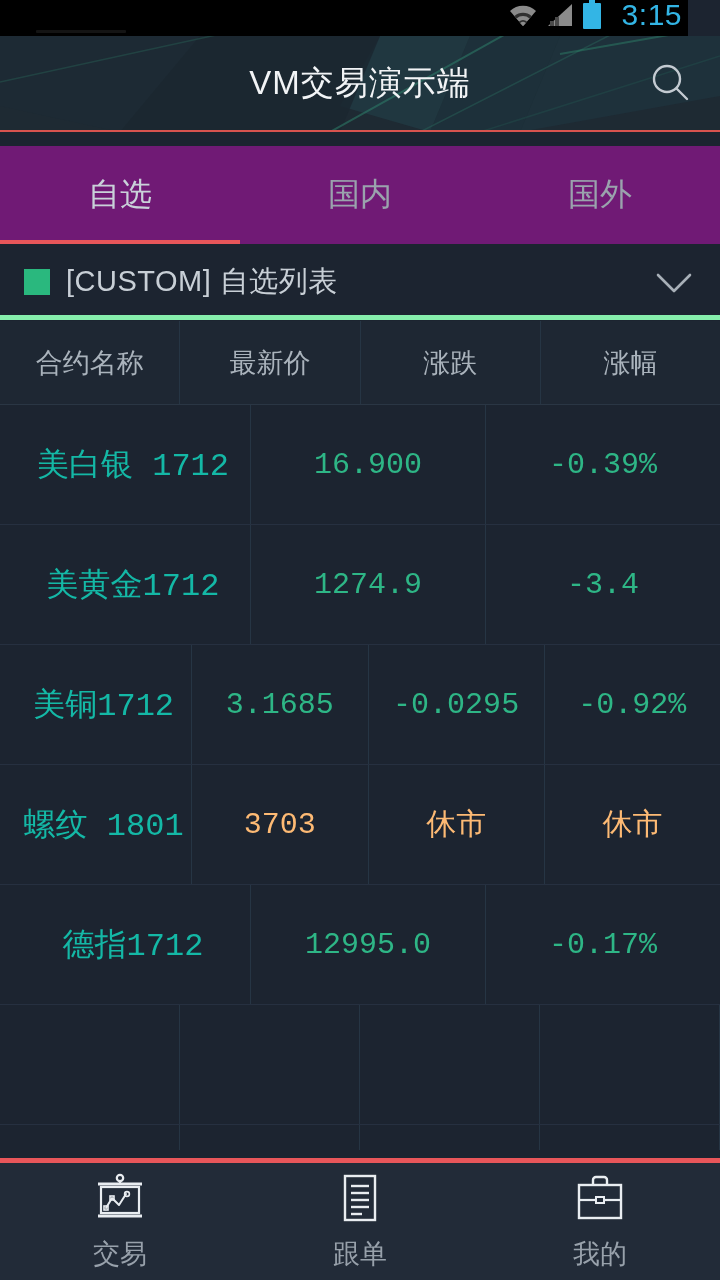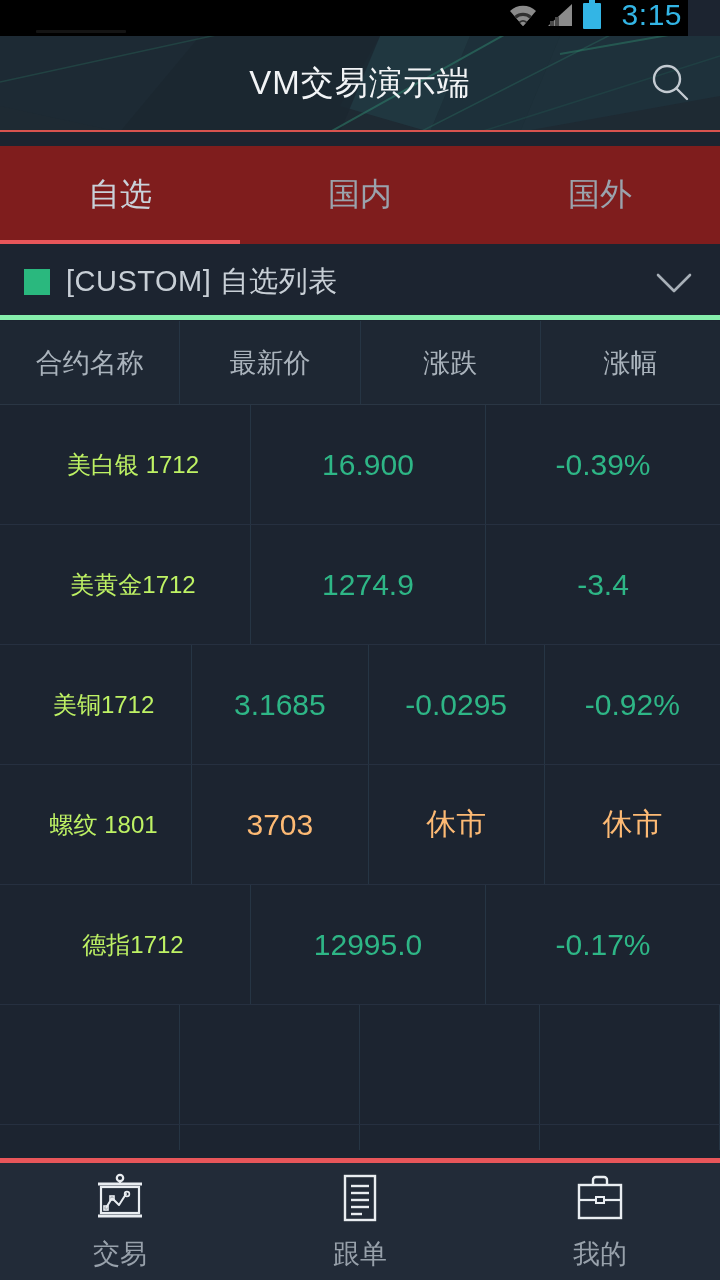--- a/index.html
+++ b/index.html
@@ -46,21 +46,21 @@
   }
   .search-btn {
     position:absolute; right:22px; top:50%; transform:translateY(-50%);
     width:56px; height:56px; display:flex; align-items:center; justify-content:center;
   }
   .search-ico { width:44px; height:44px; display:block; }
 
   
   .tabs {
     position:absolute; top:146px; left:0; width:720px; height:98px;
-    background:#7f1d1d; display:flex;
+    background:#701a75; display:flex;
   }
   .tab {
     flex:1; display:flex; align-items:center; justify-content:center;
     color:#9aa3ad; font-size:32px; position:relative; height:98px;
   }
   .tab.active { color:#c9d1d9; }
   .tab-underline {
     position:absolute; top:240px; left:0; width:240px; height:4px;
     background:#e8565a;
   }
@@ -88,24 +88,24 @@
     border-bottom:1px solid #2a3644; background:#1e2733;
   }
   .thead .cell { color:#aab3bc; font-size:27px; }
   .row {
     display:flex; height:120px; align-items:center;
     border-bottom:1px solid #263040;
   }
   .cell {
     flex:1; text-align:center; font-size:30px;
     border-right:1px solid #263544; height:100%;
-    display:flex; align-items:center; justify-content:center;
+    display:flex; align-items:center; justify-content:center;font-family:Liberation Mono, monospace;
   }
   .cell:last-child { border-right:none; }
-  .cell.name { color:#bef264; font-size:24px;padding-left:16px; }
+  .cell.name { color:#14b8a6; font-size:32px;padding-left:16px; }
   .cell.down { color:#2eb686; }
   .cell.closed { color:#fdba74; }
   .row.empty .cell { border-right:1px solid #263544; }
   .row.partial { height:25px; border-bottom:none; }
 
   
   .bottomnav {
     position:absolute; bottom:0; left:0; width:720px; height:122px;
     background:#222b38; border-top:5px solid #e8565a;
     display:flex;

